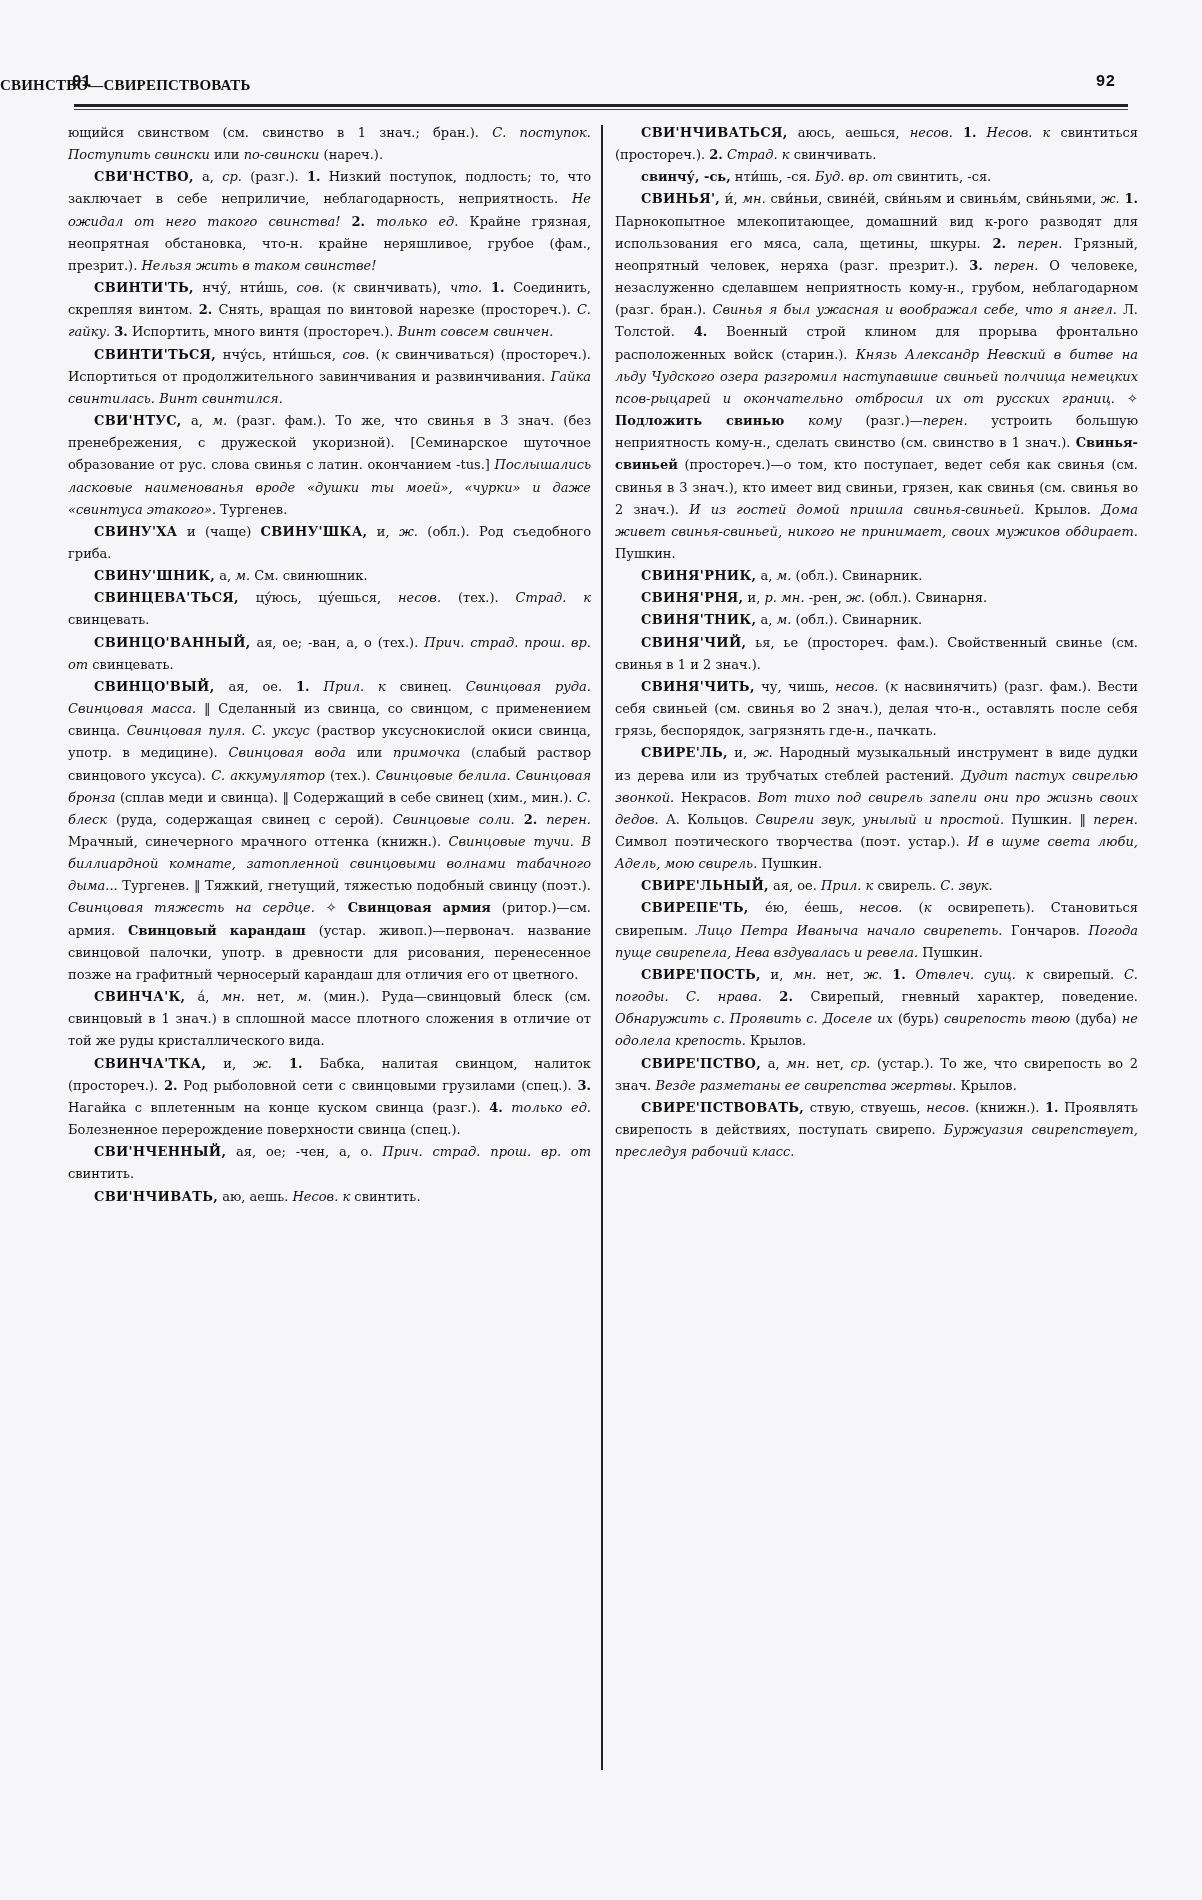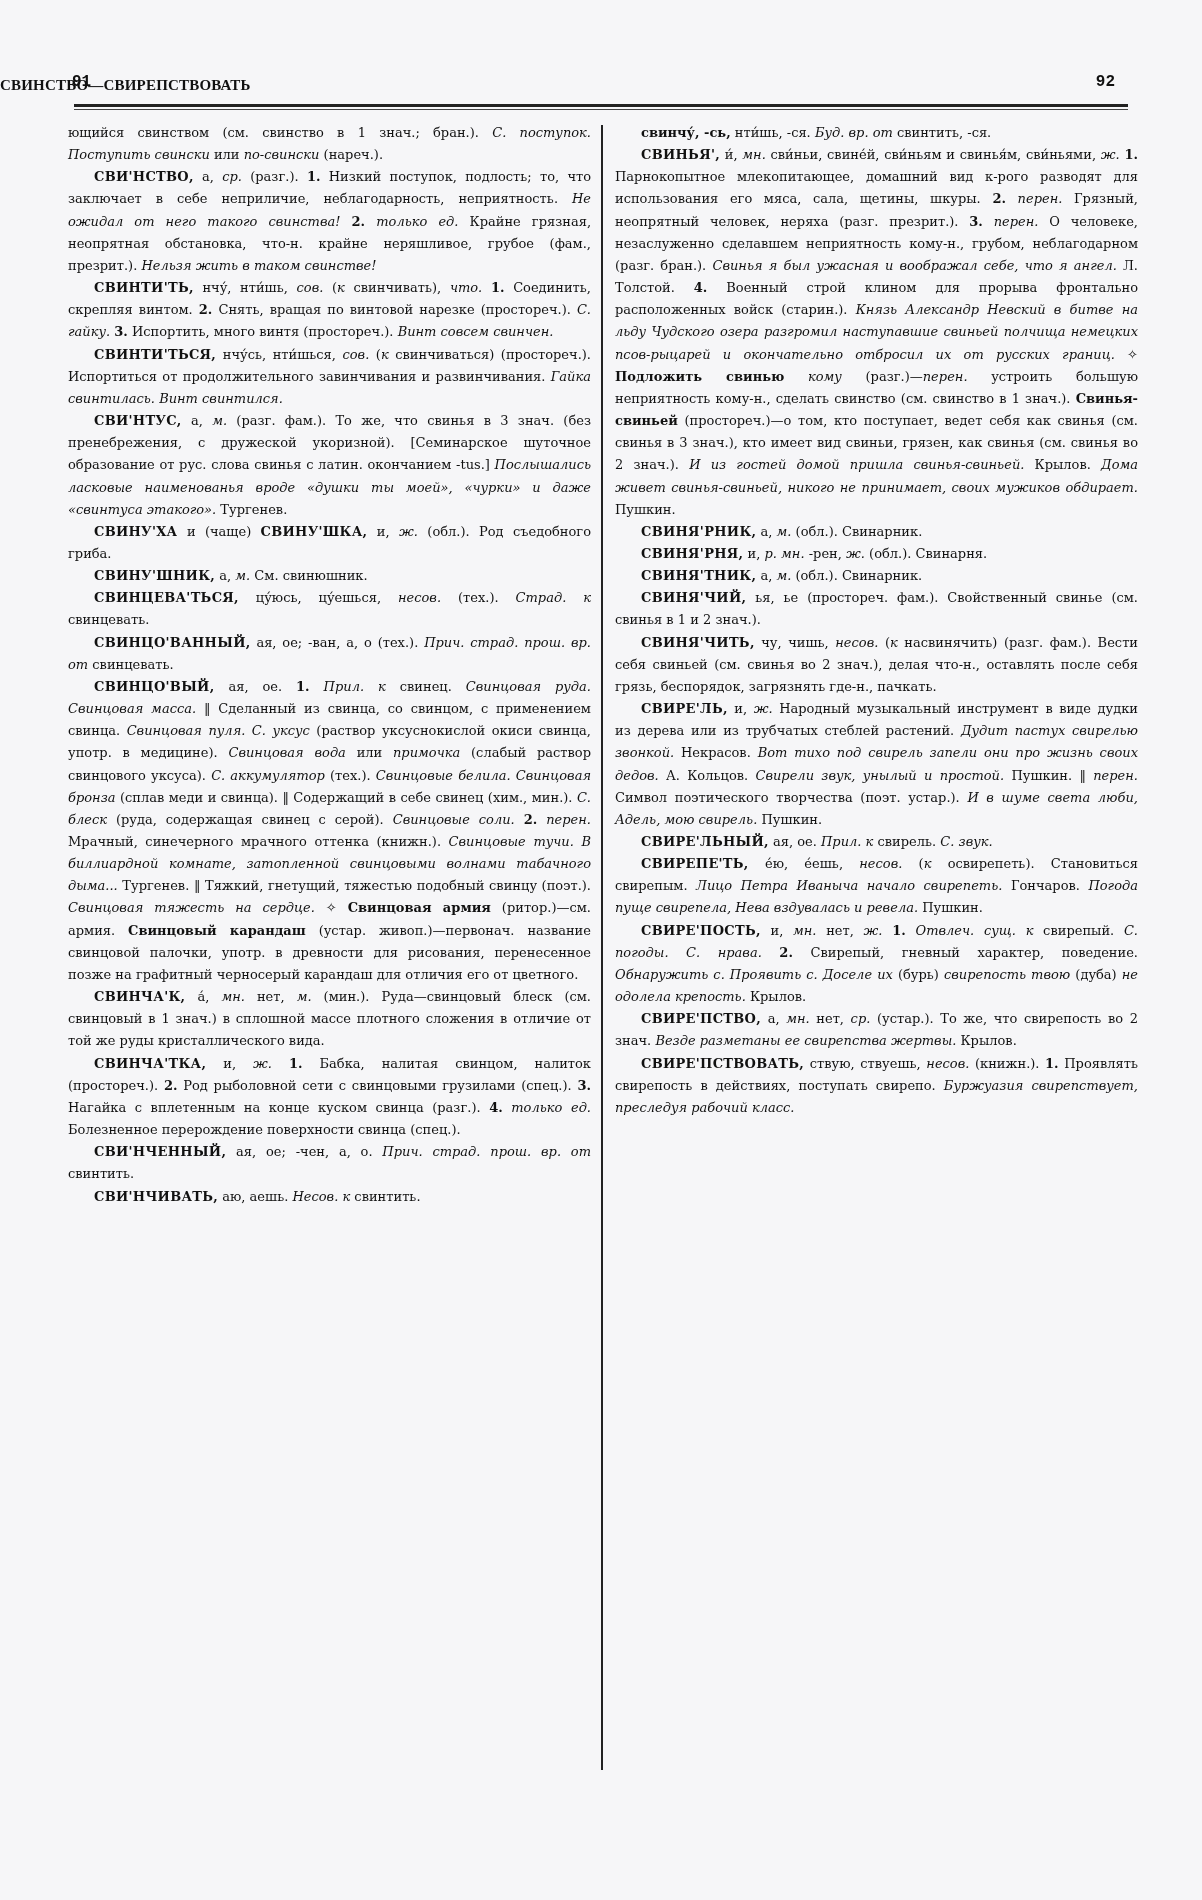--- a/index.html
+++ b/index.html
@@ -47,20 +47,21 @@
       <p class="entry"><span class="hw">СВИНЦЕВА'ТЬСЯ,</span><span> цу́юсь, цу́ешься, </span><span class="i">несов.</span><span> (тех.). </span><span class="i">Страд. к</span><span> свинцевать.</span></p>
       <p class="entry"><span class="hw">СВИНЦО'ВАННЫЙ,</span><span> ая, ое; -ван, а, о (тех.). </span><span class="i">Прич. страд. прош. вр. от</span><span> свинцевать.</span></p>
       <p class="entry"><span class="hw">СВИНЦО'ВЫЙ,</span><span> ая, ое. </span><span class="b">1.</span><span> </span><span class="i">Прил. к</span><span> свинец. </span><span class="i">Свинцовая руда. Свинцовая масса.</span><span> ‖ Сделанный из свинца, со свинцом, с применением свинца. </span><span class="i">Свинцовая пуля. С. уксус</span><span> (раствор уксуснокислой окиси свинца, употр. в медицине). </span><span class="i">Свинцовая вода</span><span> или </span><span class="i">примочка</span><span> (слабый раствор свинцового уксуса). </span><span class="i">С. аккумулятор</span><span> (тех.). </span><span class="i">Свинцовые белила. Свинцовая бронза</span><span> (сплав меди и свинца). ‖ Содержащий в себе свинец (хим., мин.). </span><span class="i">С. блеск</span><span> (руда, содержащая свинец с серой). </span><span class="i">Свинцовые соли.</span><span> </span><span class="b">2.</span><span> </span><span class="i">перен.</span><span> Мрачный, синечерного мрачного оттенка (книжн.). </span><span class="i">Свинцовые тучи. В биллиардной комнате, затопленной свинцовыми волнами табачного дыма...</span><span> Тургенев. ‖ Тяжкий, гнетущий, тяжестью подобный свинцу (поэт.). </span><span class="i">Свинцовая тяжесть на сердце.</span><span> ✧ </span><span class="b">Свинцовая армия</span><span> (ритор.)—см. армия. </span><span class="b">Свинцовый карандаш</span><span> (устар. живоп.)—первонач. название свинцовой палочки, употр. в древности для рисования, перенесенное позже на графитный черносерый карандаш для отличия его от цветного.</span></p>
       <p class="entry"><span class="hw">СВИНЧА'К,</span><span> а́, </span><span class="i">мн.</span><span> нет, </span><span class="i">м.</span><span> (мин.). Руда—свинцовый блеск (см. свинцовый в 1 знач.) в сплошной массе плотного сложения в отличие от той же руды кристаллического вида.</span></p>
       <p class="entry"><span class="hw">СВИНЧА'ТКА,</span><span> и, </span><span class="i">ж.</span><span> </span><span class="b">1.</span><span> Бабка, налитая свинцом, налиток (простореч.). </span><span class="b">2.</span><span> Род рыболовной сети с свинцовыми грузилами (спец.). </span><span class="b">3.</span><span> Нагайка с вплетенным на конце куском свинца (разг.). </span><span class="b">4.</span><span> </span><span class="i">только ед.</span><span> Болезненное перерождение поверхности свинца (спец.).</span></p>
       <p class="entry"><span class="hw">СВИ'НЧЕННЫЙ,</span><span> ая, ое; -чен, а, о. </span><span class="i">Прич. страд. прош. вр. от</span><span> свинтить.</span></p>
       <p class="entry"><span class="hw">СВИ'НЧИВАТЬ,</span><span> аю, аешь. </span><span class="i">Несов. к</span><span> свинтить.</span></p>
     </div>
   <div class="divider"></div>
   <div class="col right">
+      <p class="entry"><span class="hw">СВИ'НЧИВАТЬСЯ,</span><span> аюсь, аешься, </span><span class="i">несов.</span><span> </span><span class="b">1.</span><span> </span><span class="i">Несов. к</span><span> свинтиться (простореч.). </span><span class="b">2.</span><span> </span><span class="i">Страд. к</span><span> свинчивать.</span></p>
       <p class="entry"><span class="b">свинчу́, -сь,</span><span> нти́шь, -ся. </span><span class="i">Буд. вр. от</span><span> свинтить, -ся.</span></p>
       <p class="entry"><span class="hw">СВИНЬЯ',</span><span> и́, </span><span class="i">мн.</span><span> сви́ньи, свине́й, сви́ньям и свинья́м, сви́ньями, </span><span class="i">ж.</span><span> </span><span class="b">1.</span><span> Парнокопытное млекопитающее, домашний вид к-рого разводят для использования его мяса, сала, щетины, шкуры. </span><span class="b">2.</span><span> </span><span class="i">перен.</span><span> Грязный, неопрятный человек, неряха (разг. презрит.). </span><span class="b">3.</span><span> </span><span class="i">перен.</span><span> О человеке, незаслуженно сделавшем неприятность кому-н., грубом, неблагодарном (разг. бран.). </span><span class="i">Свинья я был ужасная и воображал себе, что я ангел.</span><span> Л. Толстой. </span><span class="b">4.</span><span> Военный строй клином для прорыва фронтально расположенных войск (старин.). </span><span class="i">Князь Александр Невский в битве на льду Чудского озера разгромил наступавшие свиньей полчища немецких псов-рыцарей и окончательно отбросил их от русских границ.</span><span> ✧ </span><span class="b">Подложить свинью</span><span> </span><span class="i">кому</span><span> (разг.)—</span><span class="i">перен.</span><span> устроить большую неприятность кому-н., сделать свинство (см. свинство в 1 знач.). </span><span class="b">Свинья-свиньей</span><span> (простореч.)—о том, кто поступает, ведет себя как свинья (см. свинья в 3 знач.), кто имеет вид свиньи, грязен, как свинья (см. свинья во 2 знач.). </span><span class="i">И из гостей домой пришла свинья-свиньей.</span><span> Крылов. </span><span class="i">Дома живет свинья-свиньей, никого не принимает, своих мужиков обдирает.</span><span> Пушкин.</span></p>
       <p class="entry"><span class="hw">СВИНЯ'РНИК,</span><span> а, </span><span class="i">м.</span><span> (обл.). Свинарник.</span></p>
       <p class="entry"><span class="hw">СВИНЯ'РНЯ,</span><span> и, </span><span class="i">р. мн.</span><span> -рен, </span><span class="i">ж.</span><span> (обл.). Свинарня.</span></p>
       <p class="entry"><span class="hw">СВИНЯ'ТНИК,</span><span> а, </span><span class="i">м.</span><span> (обл.). Свинарник.</span></p>
       <p class="entry"><span class="hw">СВИНЯ'ЧИЙ,</span><span> ья, ье (простореч. фам.). Свойственный свинье (см. свинья в 1 и 2 знач.).</span></p>
       <p class="entry"><span class="hw">СВИНЯ'ЧИТЬ,</span><span> чу, чишь, </span><span class="i">несов.</span><span> (</span><span class="i">к</span><span> насвинячить) (разг. фам.). Вести себя свиньей (см. свинья во 2 знач.), делая что-н., оставлять после себя грязь, беспорядок, загрязнять где-н., пачкать.</span></p>
       <p class="entry"><span class="hw">СВИРЕ'ЛЬ,</span><span> и, </span><span class="i">ж.</span><span> Народный музыкальный инструмент в виде дудки из дерева или из трубчатых стеблей растений. </span><span class="i">Дудит пастух свирелью звонкой.</span><span> Некрасов. </span><span class="i">Вот тихо под свирель запели они про жизнь своих дедов.</span><span> А. Кольцов. </span><span class="i">Свирели звук, унылый и простой.</span><span> Пушкин. ‖ </span><span class="i">перен.</span><span> Символ поэтического творчества (поэт. устар.). </span><span class="i">И в шуме света люби, Адель, мою свирель.</span><span> Пушкин.</span></p>
       <p class="entry"><span class="hw">СВИРЕ'ЛЬНЫЙ,</span><span> ая, ое. </span><span class="i">Прил. к</span><span> свирель. </span><span class="i">С. звук.</span></p>
       <p class="entry"><span class="hw">СВИРЕПЕ'ТЬ,</span><span> е́ю, е́ешь, </span><span class="i">несов.</span><span> (</span><span class="i">к</span><span> освирепеть). Становиться свирепым. </span><span class="i">Лицо Петра Иваныча начало свирепеть.</span><span> Гончаров. </span><span class="i">Погода пуще свирепела, Нева вздувалась и ревела.</span><span> Пушкин.</span></p>

